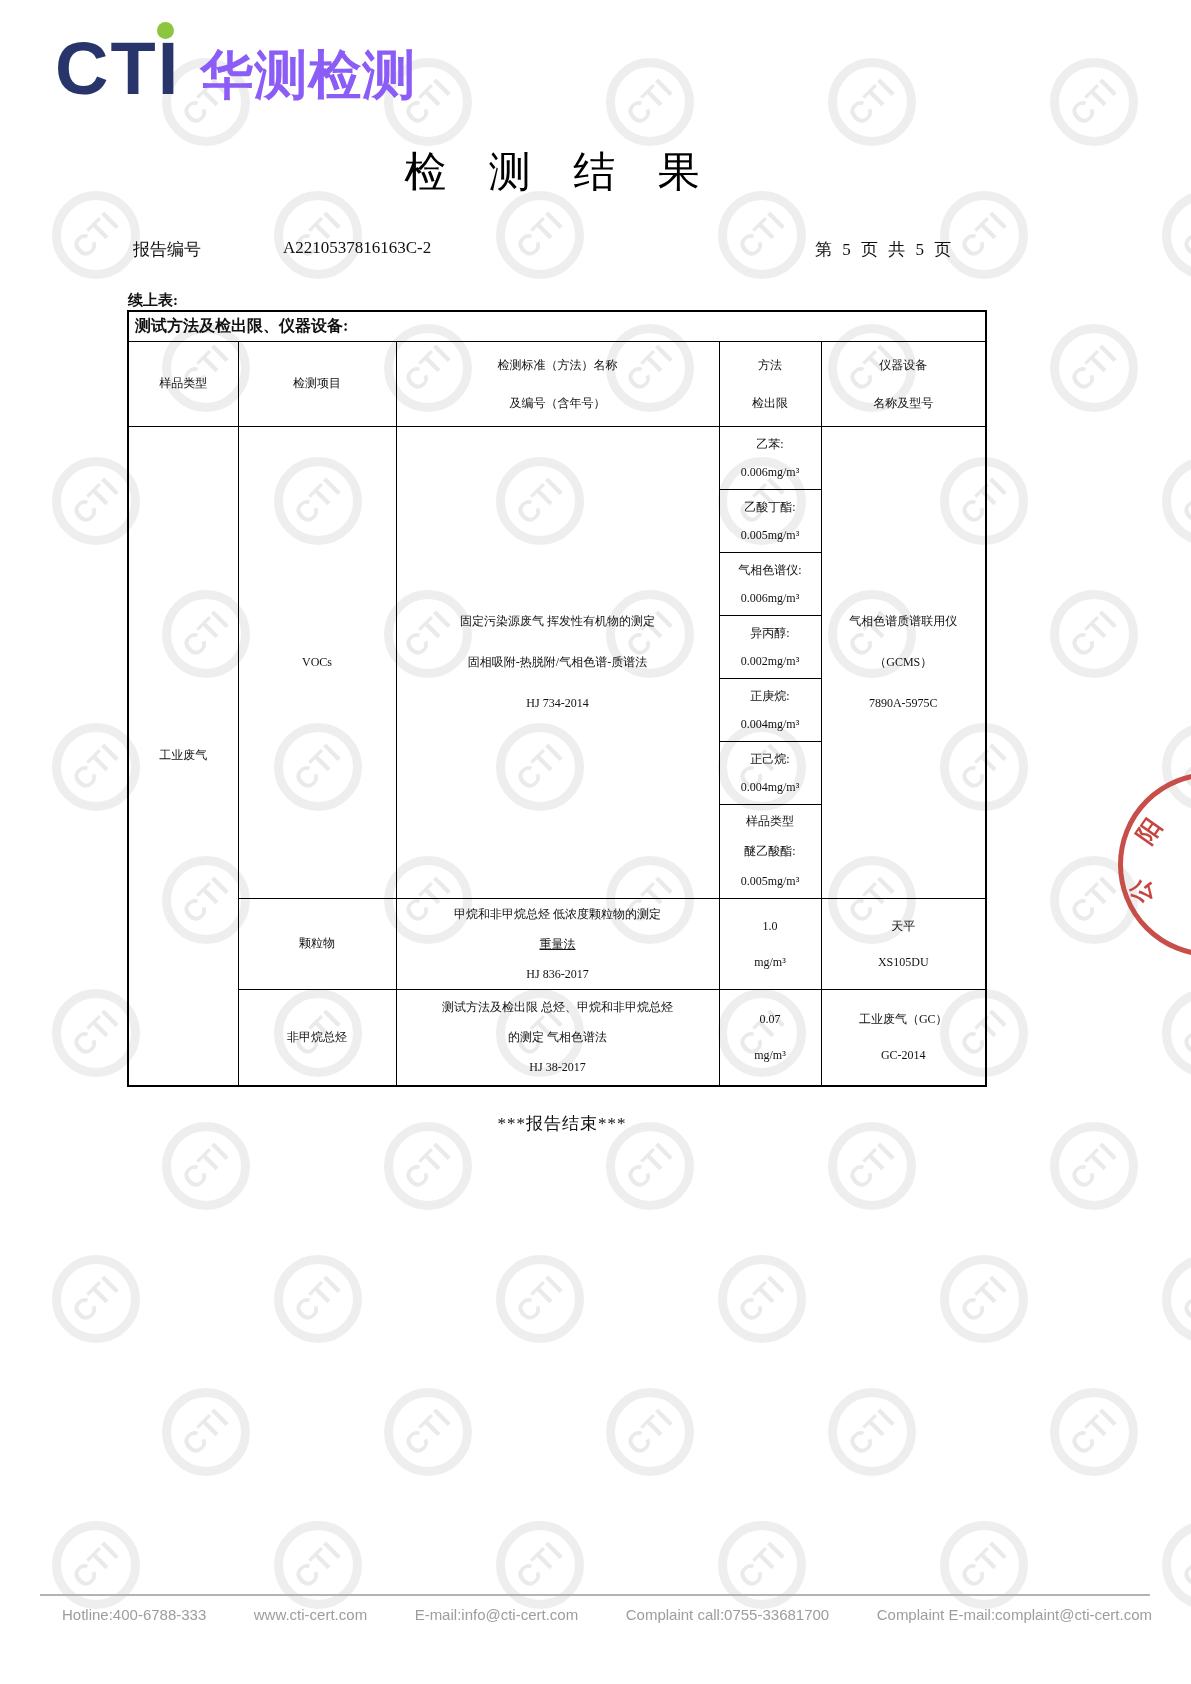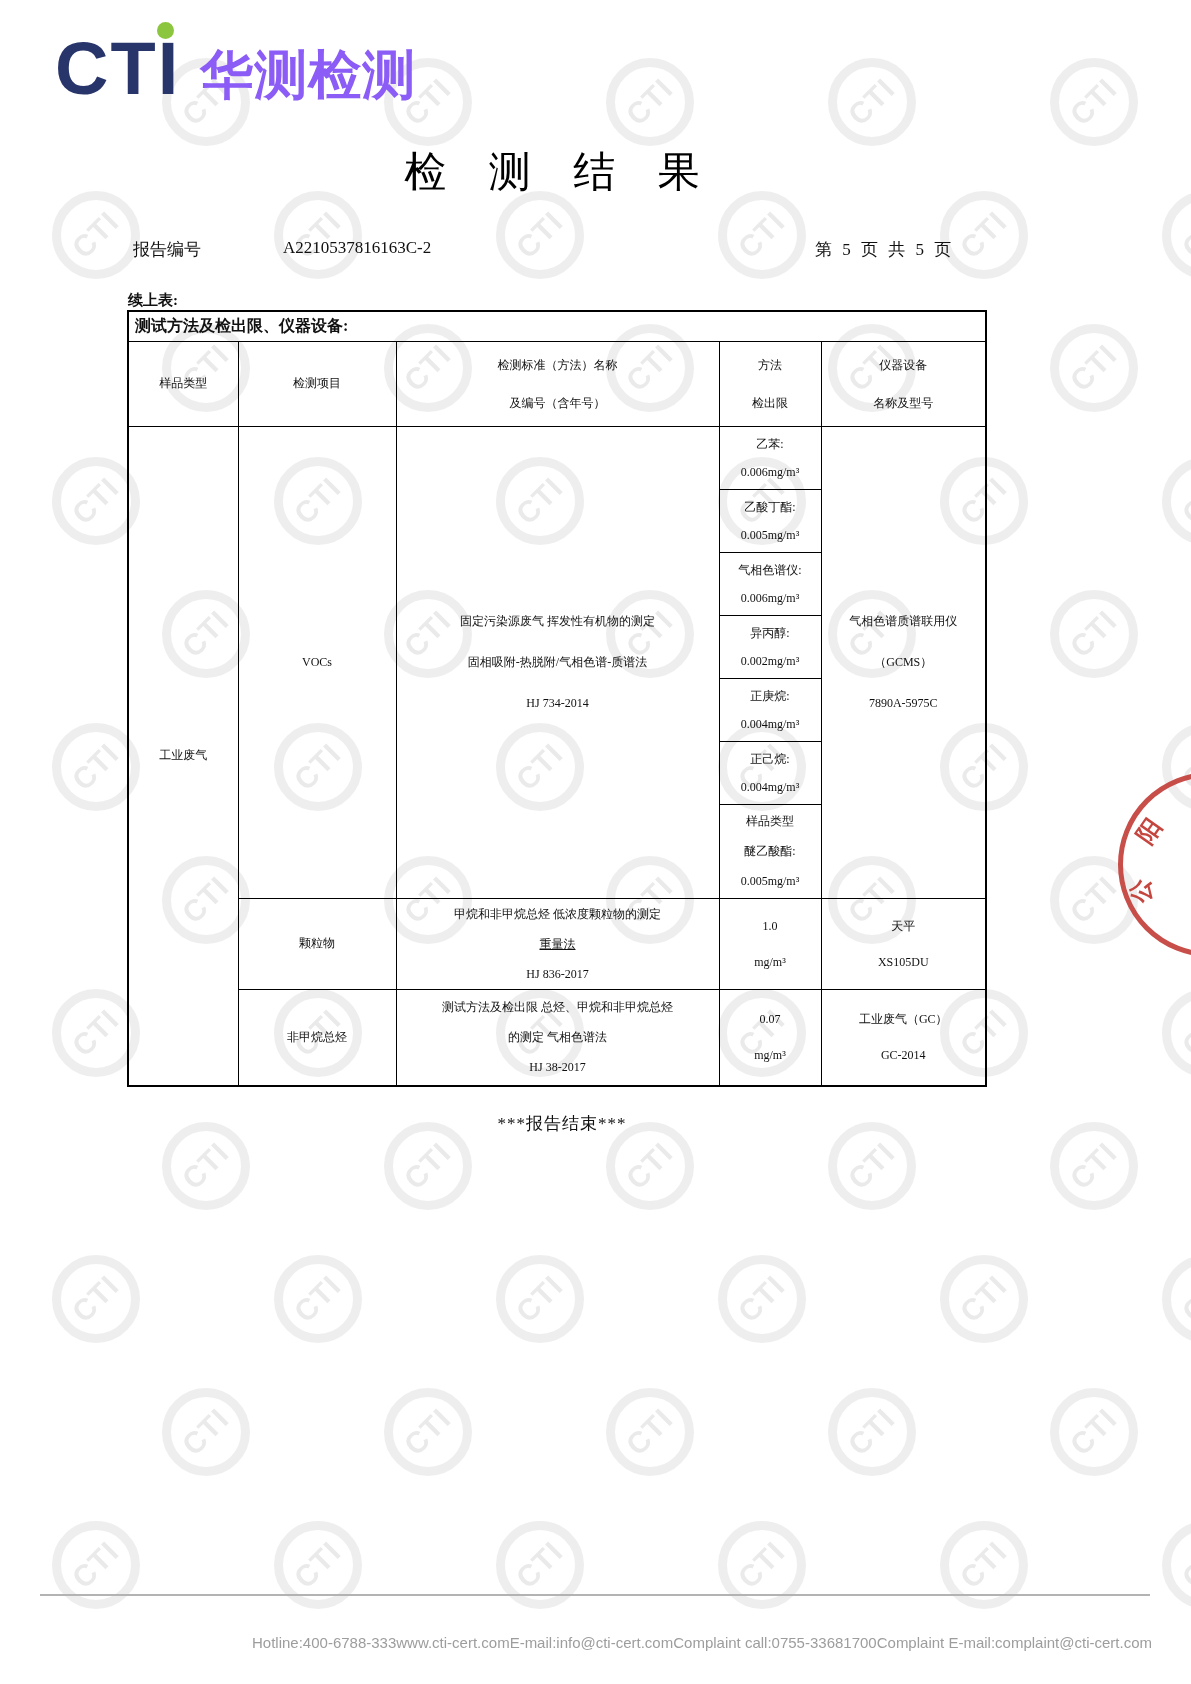--- a/index.html
+++ b/index.html
@@ -78,23 +78,23 @@
   .stamp {
     position:absolute; z-index:3; left:1118px; top:772px; width:185px; height:185px;
     border:5px solid rgba(194,59,53,0.9); border-radius:50%;
   }
   .stamp-char { position:absolute; color:rgba(194,59,53,0.95); font-size:24px; font-weight:700; }
   .stamp-char.c0 { left:14px; top:38px; transform:rotate(-55deg); }
   .stamp-char.c1 { left:6px;  top:98px; transform:rotate(-95deg); }
   
   .footer-line { top:1594px; left:40px; width:1110px; height:2px; background:#b3b3b3; }
   .footer {
-    top:1606px; left:62px; width:1090px; display:flex; justify-content:flex-end;
+    top:1606px; left:62px; width:1090px; display:flex; justify-content:space-between;
     font-family:"Liberation Sans","DejaVu Sans",sans-serif;
-    font-size:15px; color:#9d9d9d;margin-top:28px;
+    font-size:15px; color:#9d9d9d;
   }
 </style>
 </head>
 <body>
 
 <div class="page">
 
   <div id="watermarks">
       <div class="wm" style="left: 162px; top: 58px;">
         <span>CTI</span>

